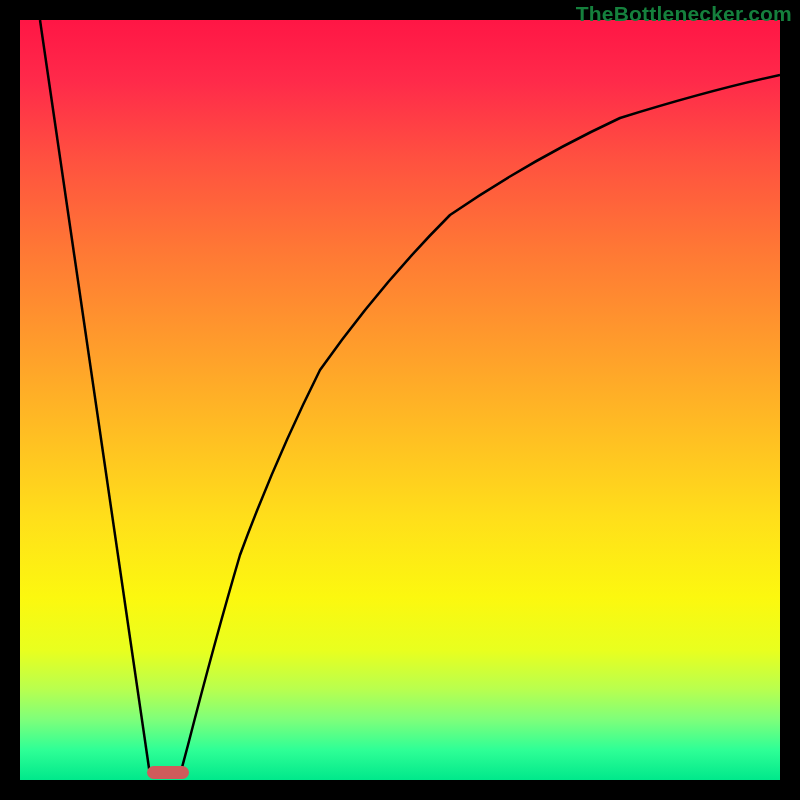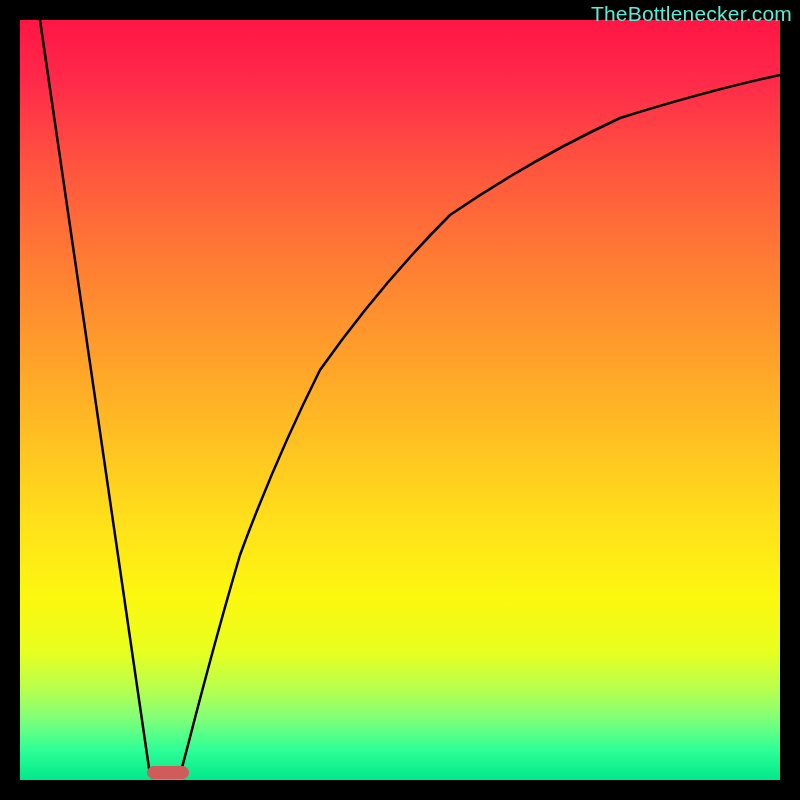--- a/index.html
+++ b/index.html
@@ -41,23 +41,23 @@
   .curve-svg {
     position: absolute;
     inset: 0;
     width: 100%;
     height: 100%;
   }
   .watermark {
     position: absolute;
     top: 2px;
     right: 8px;
-    color: #5eead4;
+    color: #15803d;
     font-size: 21px;
-    font-weight: 400;
+    font-weight: 700;
     letter-spacing: 0.2px;
     z-index: 5;
   }
   .marker {
     position: absolute;
     background: #cf5b5b;
     border-radius: 8px;
     z-index: 3;
   }
 </style>

